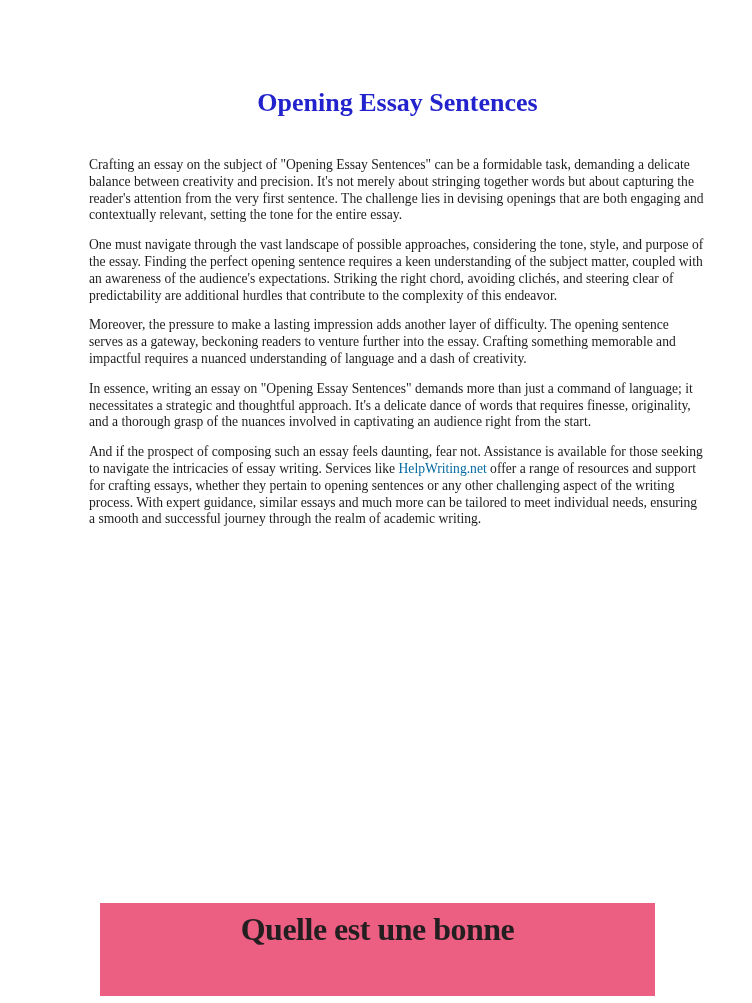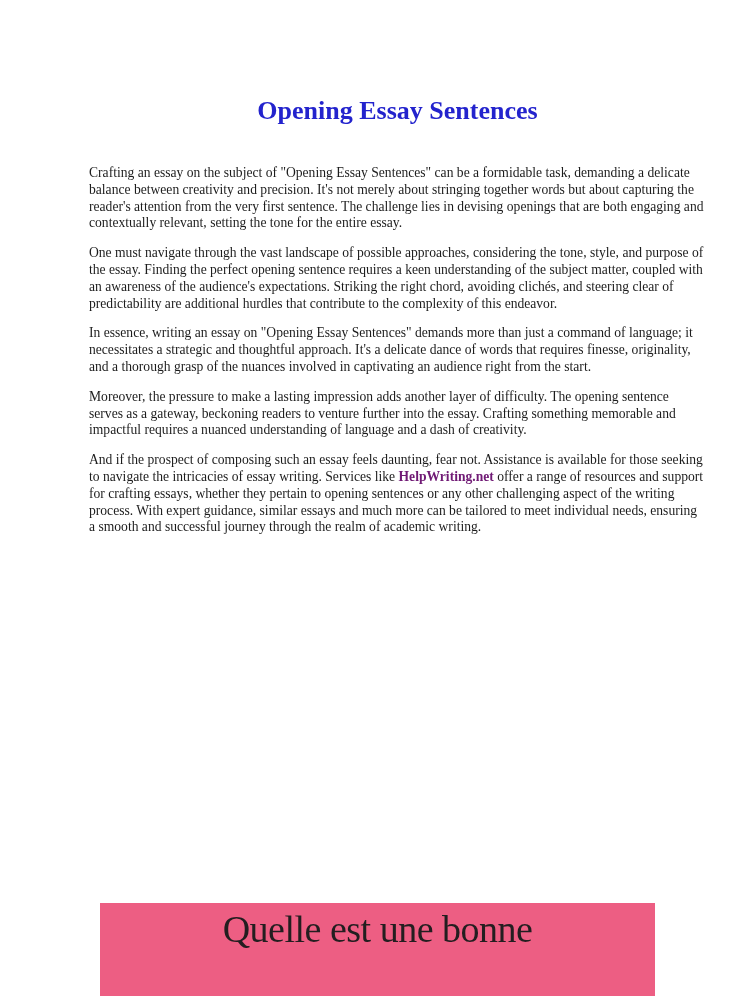--- a/index.html
+++ b/index.html
@@ -10,21 +10,21 @@
   body {
     width: 752px;
     height: 1003px;
     position: relative;
     overflow: hidden;
     font-family: "Liberation Serif", serif;
   }
   .content {
     position: absolute;
     left: 89px;
-    top: 16px;
+    top: 8px;
     width: 617px;
   }
   .page-title {
     margin: 80px 0 0 0;
     text-align: center;
     font-size: 26px;
     line-height: 30px;
     font-weight: bold;
     color: #2323cd;
   }
@@ -32,54 +32,54 @@
     margin: 13px 0 0 0;
     font-size: 13.6px;
     line-height: 16.8px;
     color: #1c1c1c;
     text-align: left;
   }
   .body-text p.first {
     margin-top: 39px;
   }
   .doc-link {
-    color: #701a75;
-    font-weight: bold;
+    color: #0369a1;
+    font-weight: normal;
     text-decoration: none;
   }
   .promo-banner {
     position: absolute;
     left: 100px;
     top: 903px;
     width: 555px;
     height: 93px;
     background: #ed5e83;
     text-align: center;
     box-sizing: border-box;
     padding-top: 7px;
   }
   .promo-banner .banner-line {
     display: block;
-    font-size: 38px;
+    font-size: 32px;
     line-height: 38px;
-    font-weight: normal;
+    font-weight: bold;
     color: #231e20;
     letter-spacing: -0.5px;
   }
 </style>
 </head>
 <body>
 
 <div class="content">
   <h1 class="page-title">Opening Essay Sentences</h1>
 
   <div class="body-text">
     <p class="first">Crafting an essay on the subject of "Opening Essay Sentences" can be a formidable task, demanding a delicate balance between creativity and precision. It's not merely about stringing together words but about capturing the reader's attention from the very first sentence. The challenge lies in devising openings that are both engaging and contextually relevant, setting the tone for the entire essay.</p>
     <p>One must navigate through the vast landscape of possible approaches, considering the tone, style, and purpose of the essay. Finding the perfect opening sentence requires a keen understanding of the subject matter, coupled with an awareness of the audience's expectations. Striking the right chord, avoiding clichés, and steering clear of predictability are additional hurdles that contribute to the complexity of this endeavor.</p>
+    <p>Moreover, the pressure to make a lasting impression adds another layer of difficulty. The opening sentence serves as a gateway, beckoning readers to venture further into the essay. Crafting something memorable and impactful requires a nuanced understanding of language and a dash of creativity.</p>
     <p>In essence, writing an essay on "Opening Essay Sentences" demands more than just a command of language; it necessitates a strategic and thoughtful approach. It's a delicate dance of words that requires finesse, originality, and a thorough grasp of the nuances involved in captivating an audience right from the start.</p>
-    <p>Moreover, the pressure to make a lasting impression adds another layer of difficulty. The opening sentence serves as a gateway, beckoning readers to venture further into the essay. Crafting something memorable and impactful requires a nuanced understanding of language and a dash of creativity.</p>
     <p><span>And if the prospect of composing such an essay feels daunting, fear not. Assistance is available for those seeking to navigate the intricacies of essay writing. Services like </span><a href="#" class="doc-link">HelpWriting.net</a><span> offer a range of resources and support for crafting essays, whether they pertain to opening sentences or any other challenging aspect of the writing process. With expert guidance, similar essays and much more can be tailored to meet individual needs, ensuring a smooth and successful journey through the realm of academic writing.</span></p>
   </div>
 </div>
 
 <div class="promo-banner">
   <span class="banner-line">Quelle est une bonne</span>
 </div>
 
 </body></html>

